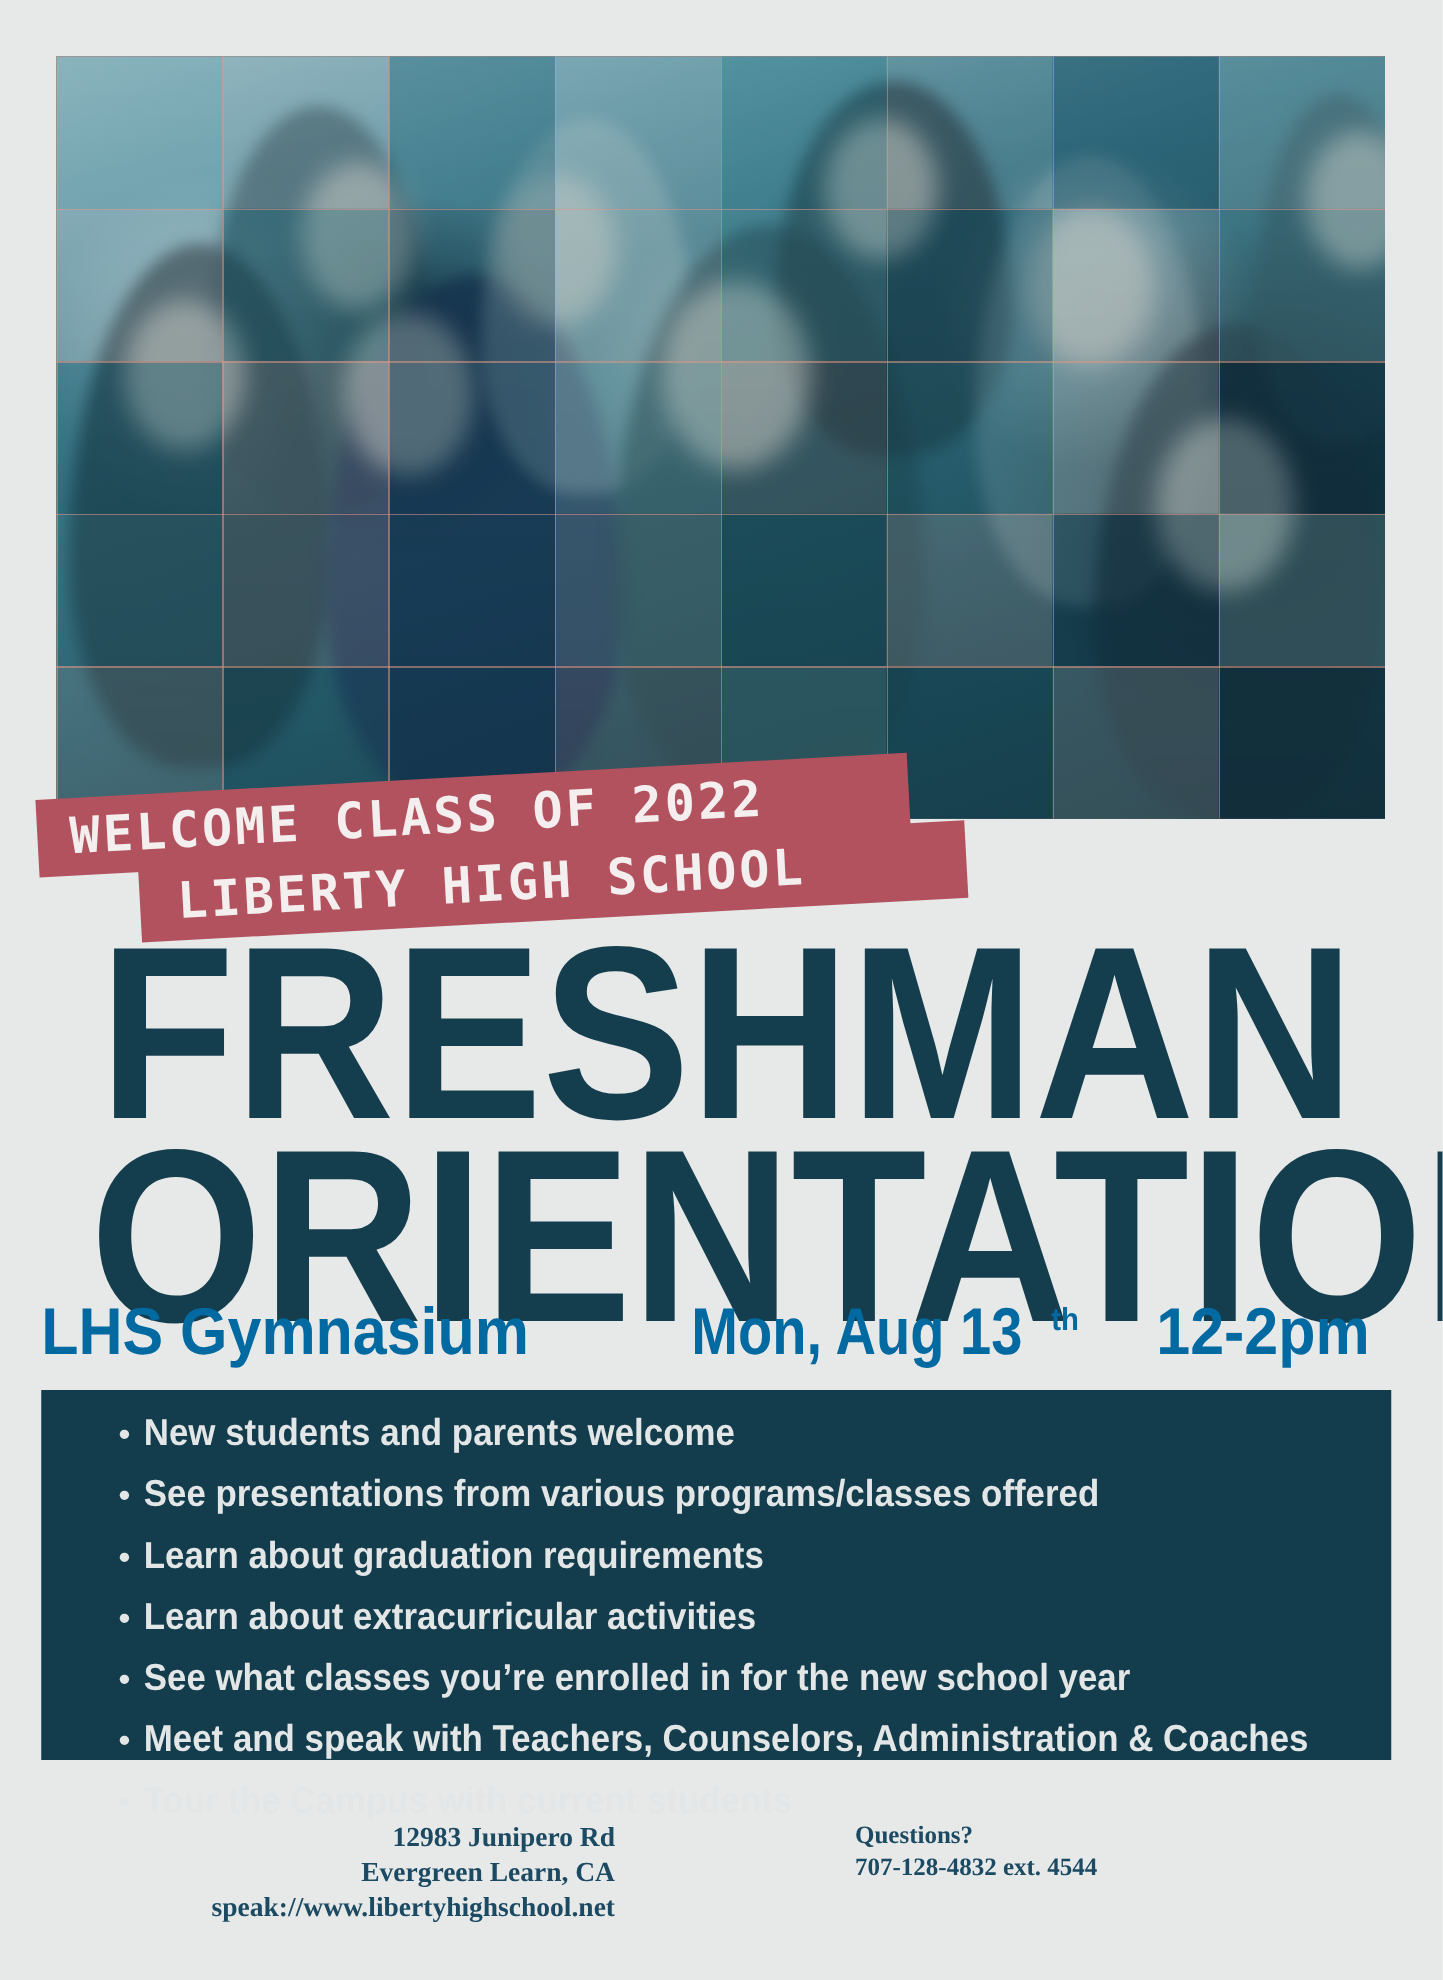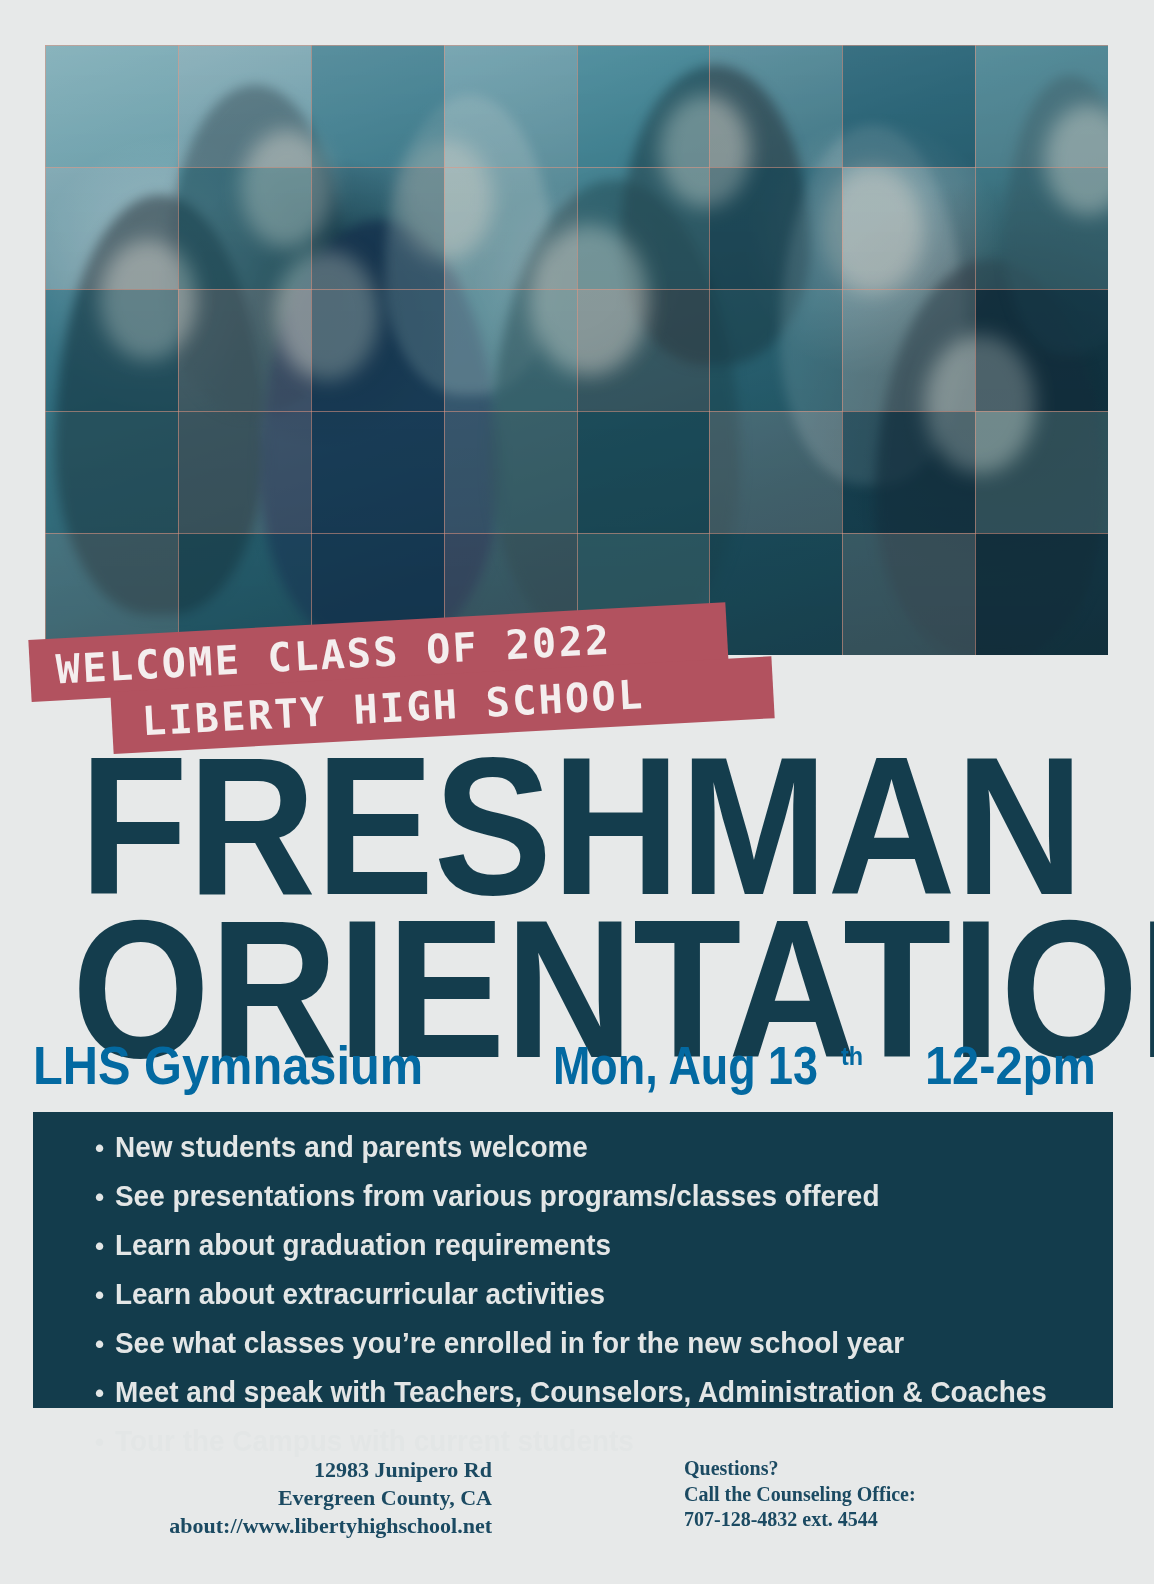--- a/index.html
+++ b/index.html
@@ -260,24 +260,23 @@
         <li>
           <span class="dot">•</span>
           <span class="txt">Tour the Campus with current students</span>
         </li>
       </ul>
   </div>
 
   <div class="footer">
     <div class="addr">
       <div>12983 Junipero Rd</div>
-      <div>Evergreen County, CA</div>
-      <div>about://www.libertyhighschool.net</div>
+      <div>Evergreen Learn, CA</div>
+      <div>speak://www.libertyhighschool.net</div>
     </div>
 
     <div class="contact">
       <div>Questions?</div>
-      <div>Call the Counseling Office:</div>
       <div>707-128-4832  ext. 4544</div>
     </div>
   </div>
 
 </div>
 
 </body></html>

